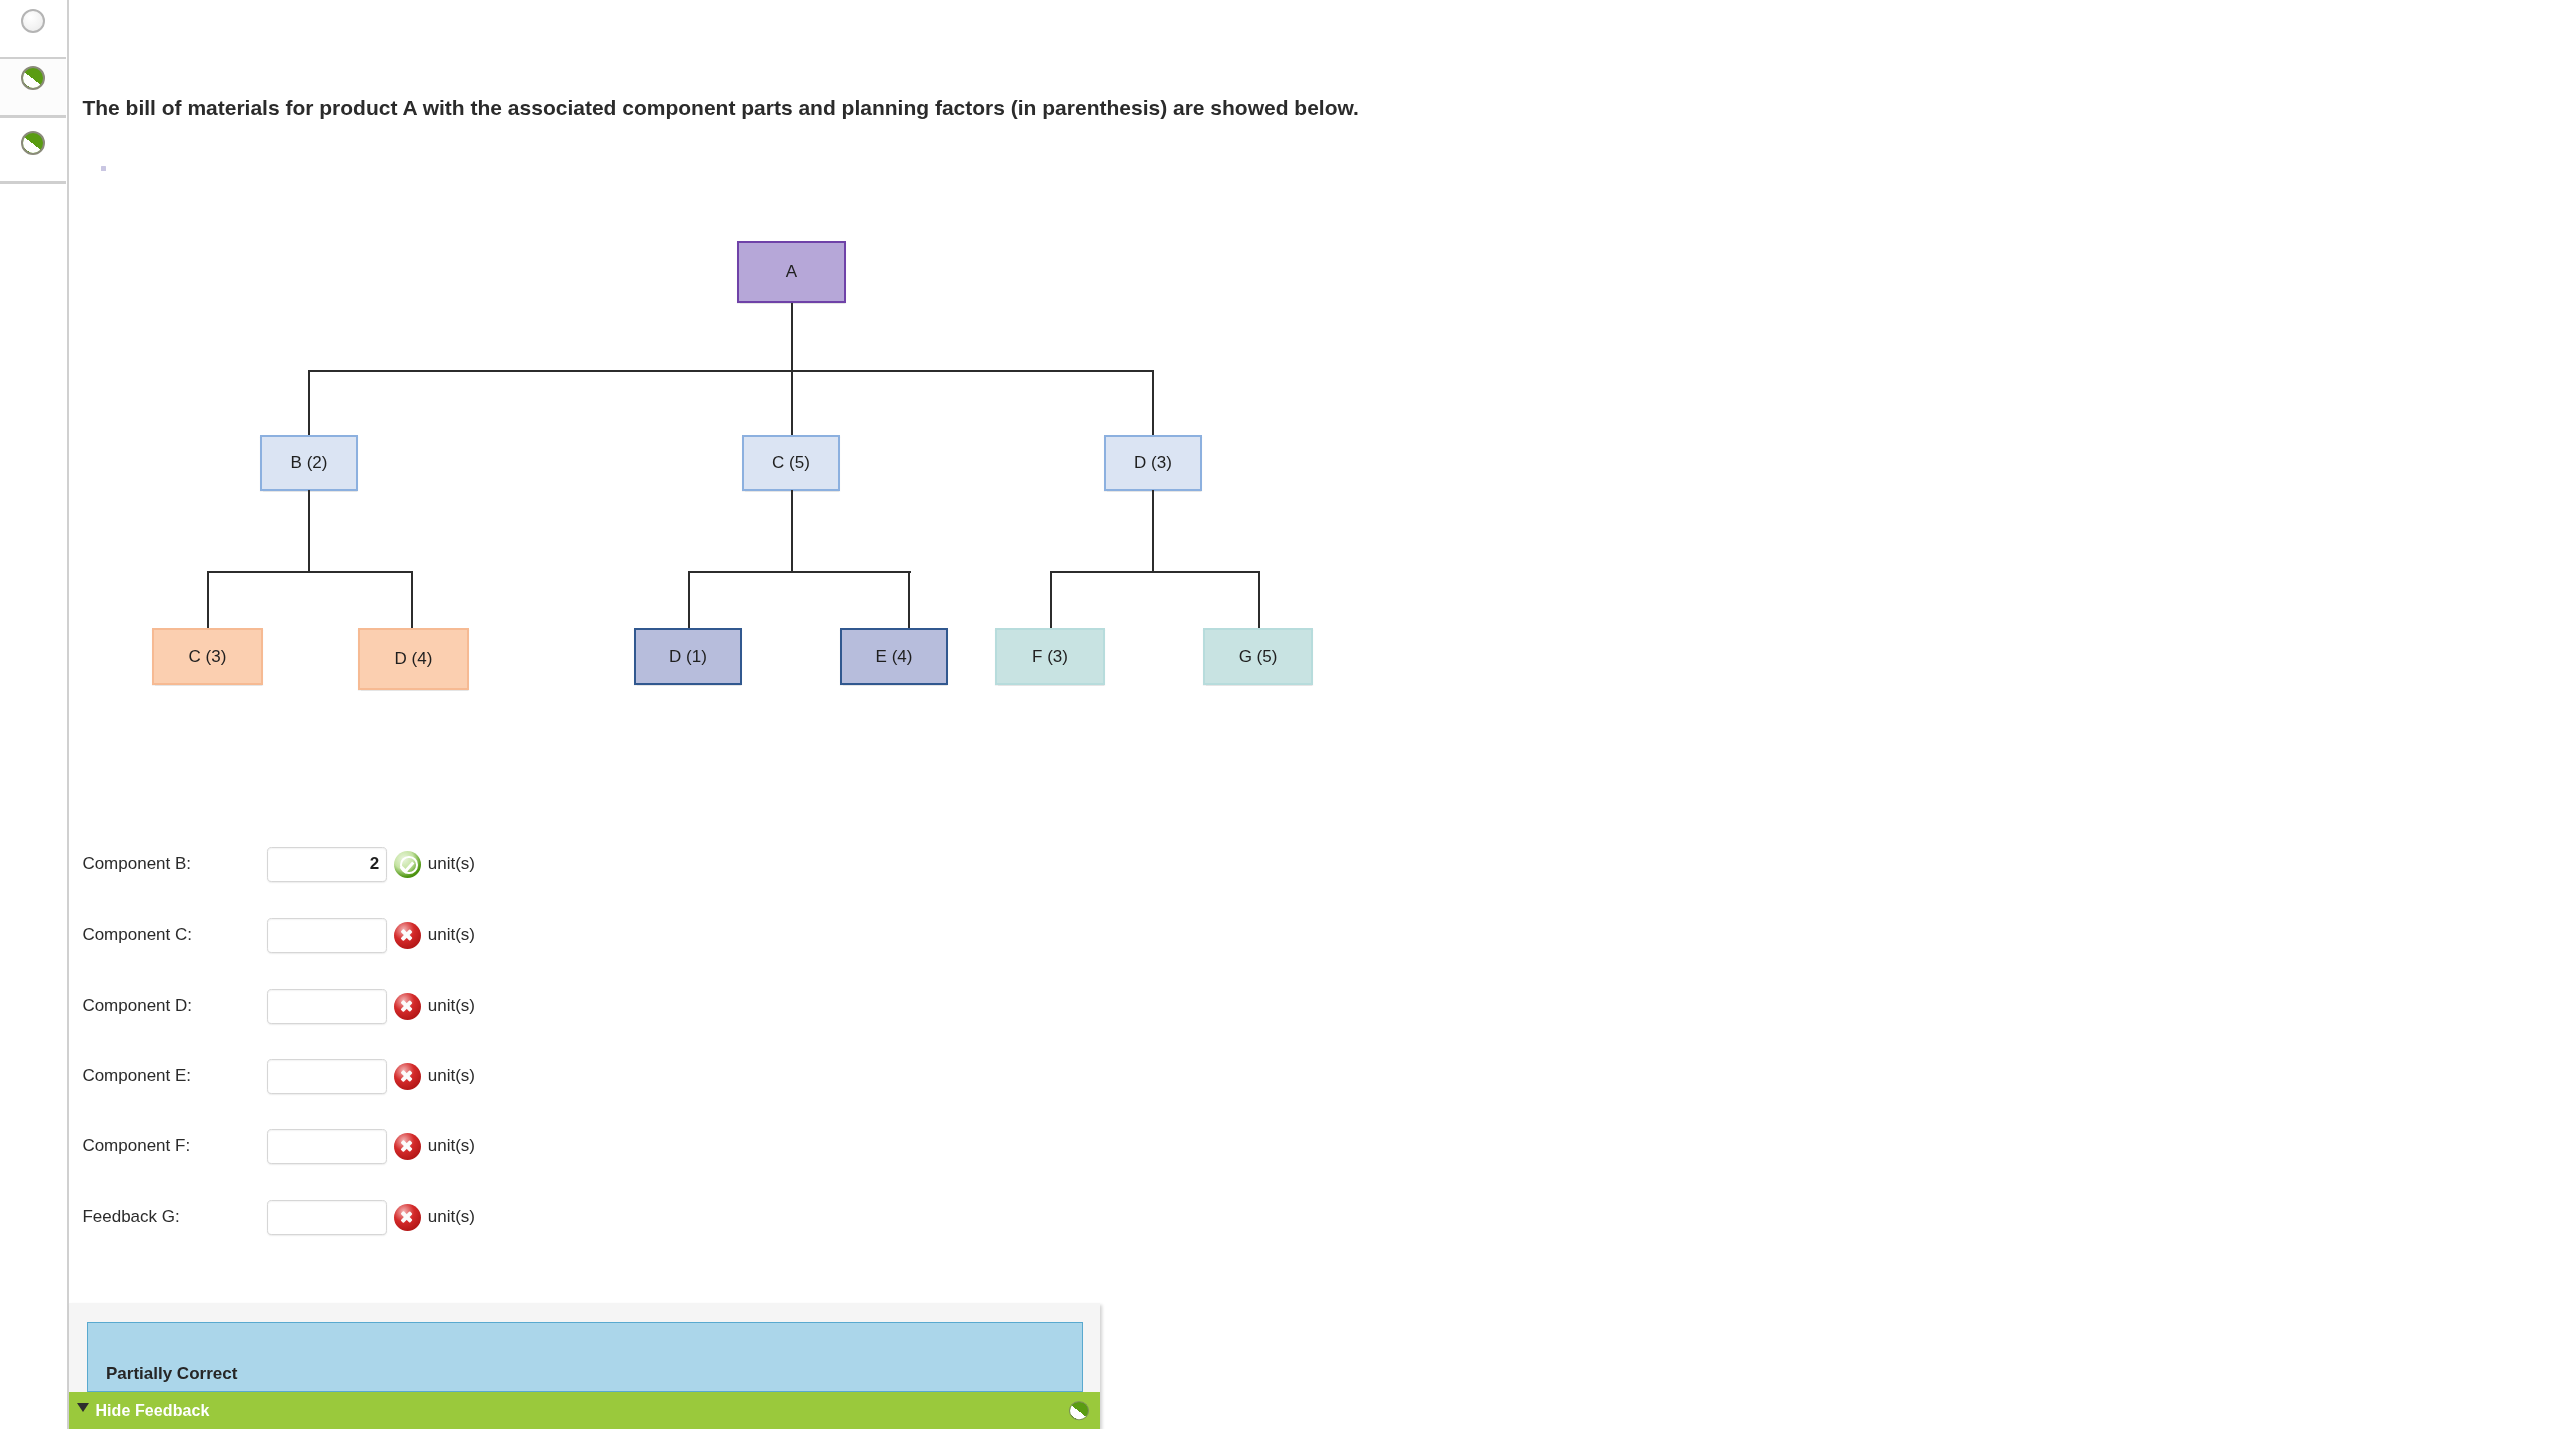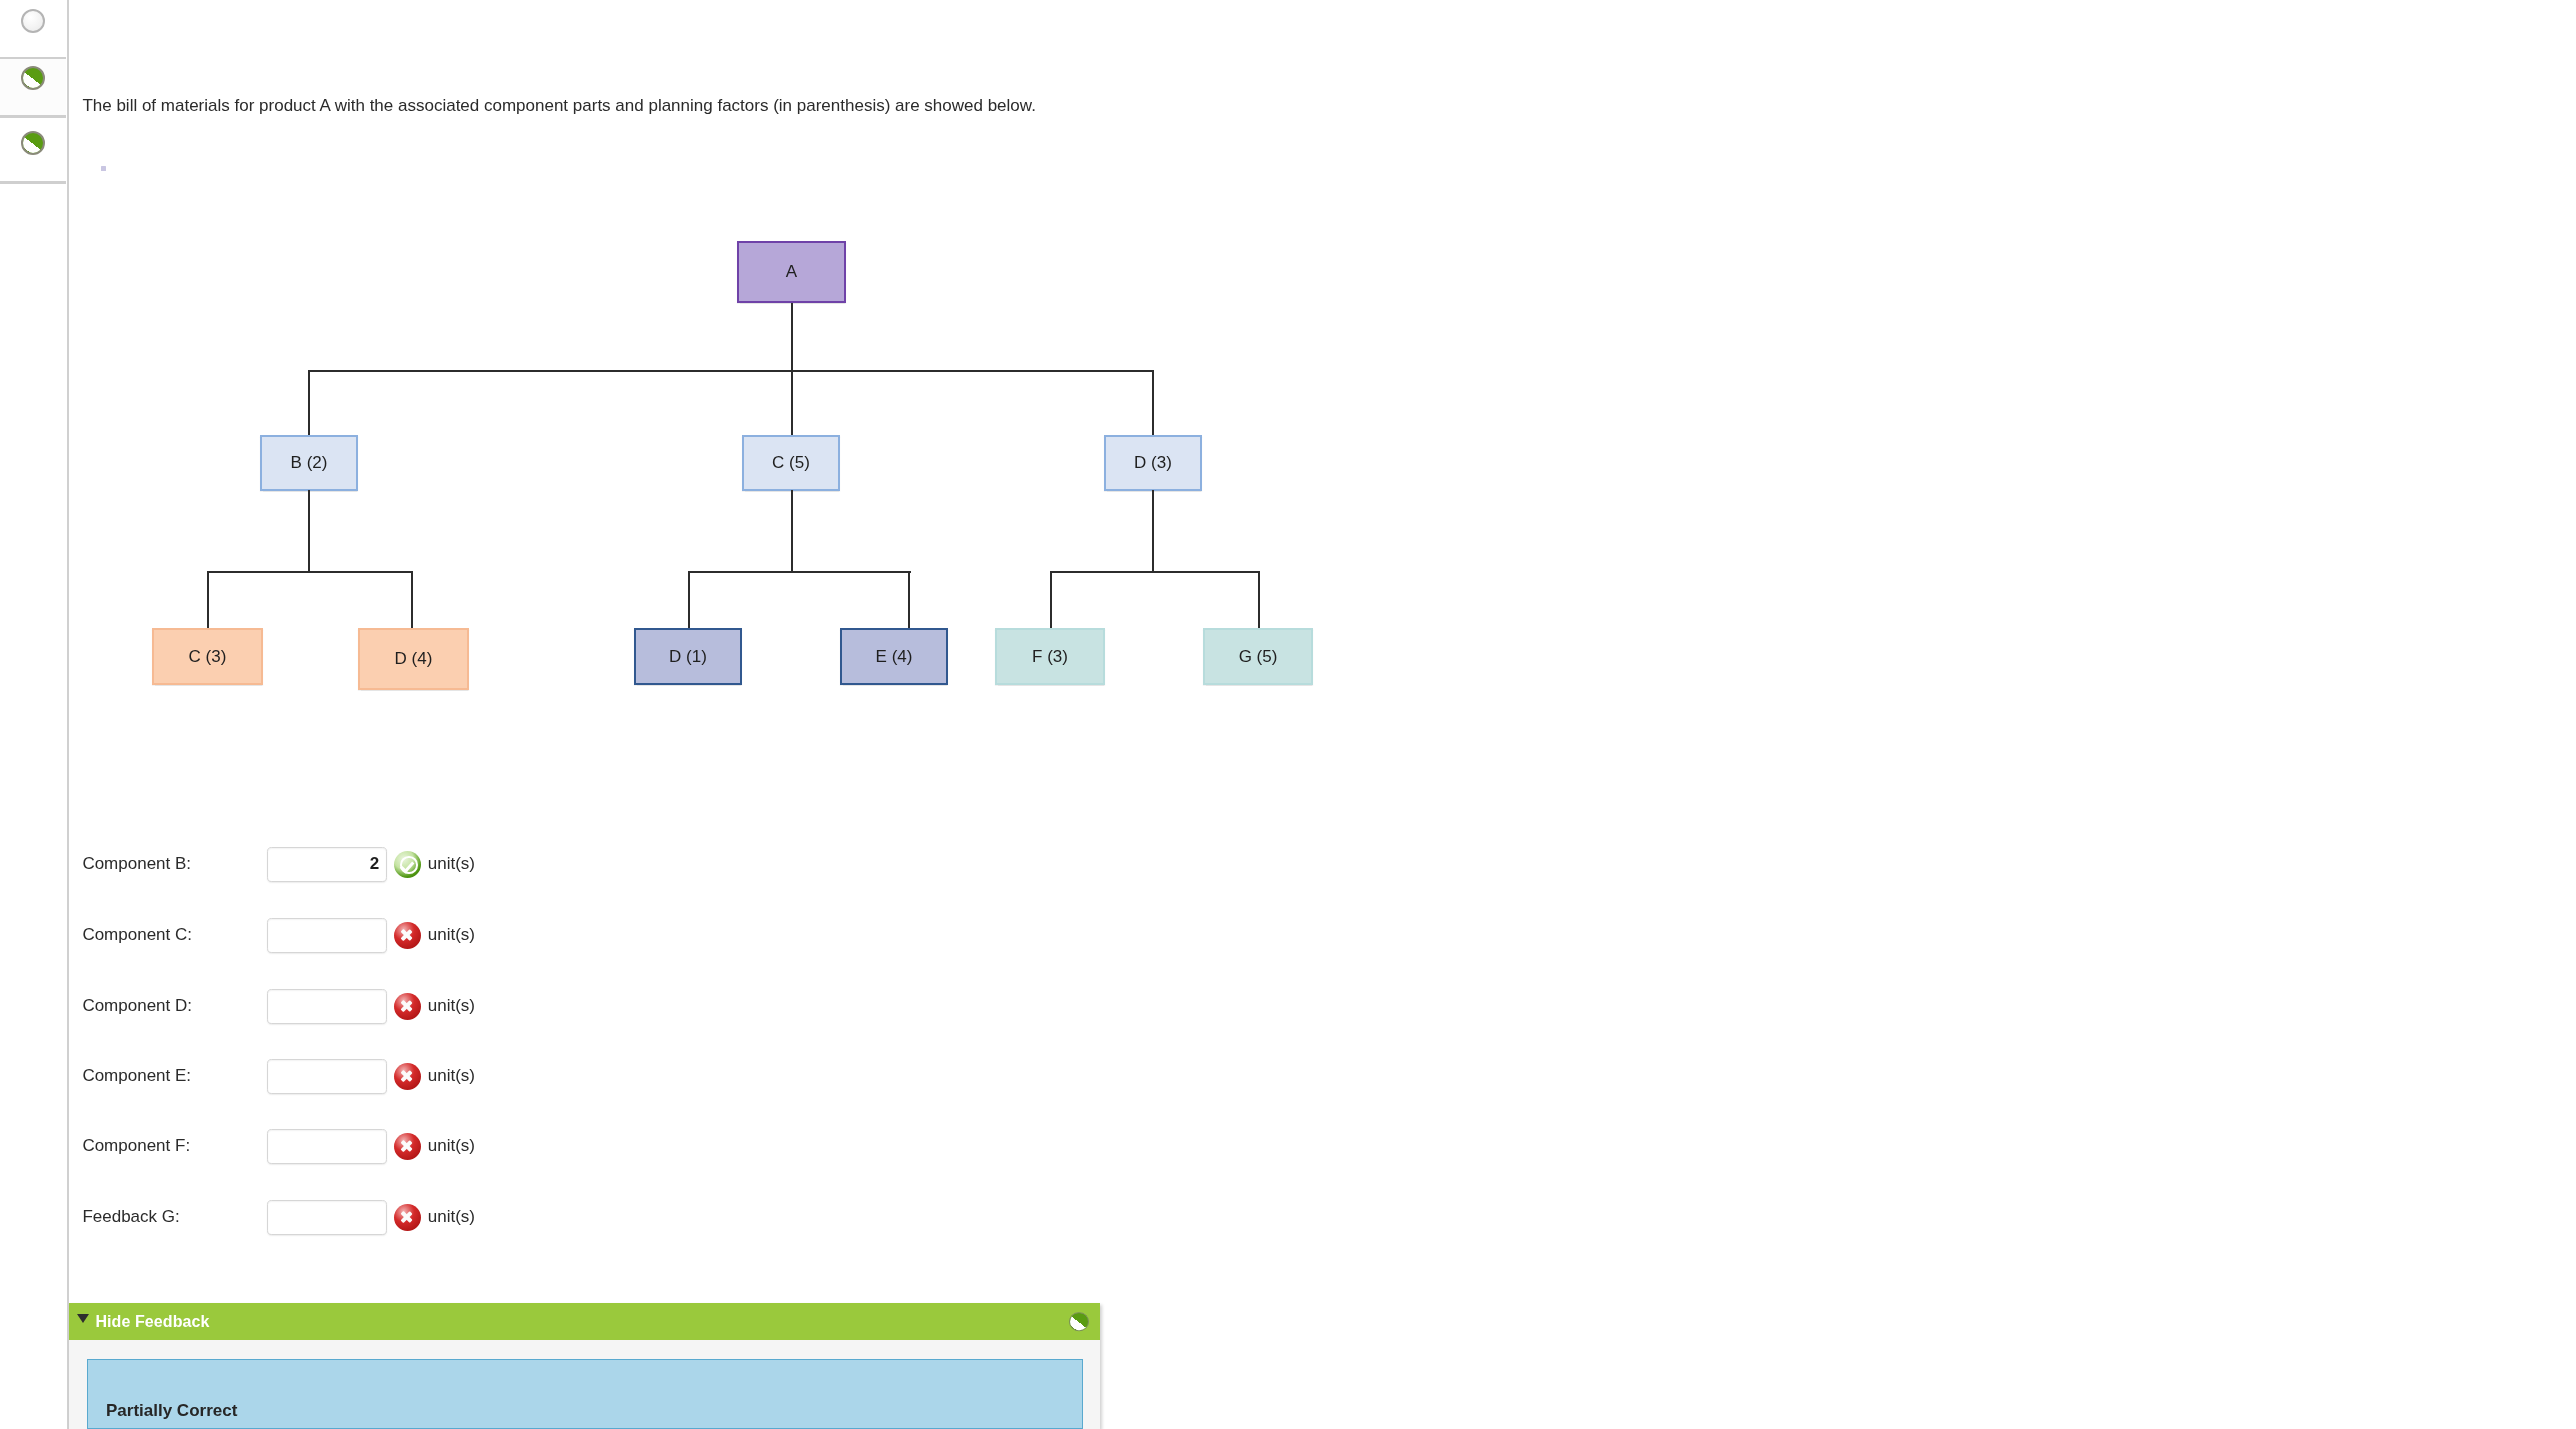--- a/index.html
+++ b/index.html
@@ -47,21 +47,21 @@
     content:"";
     position:absolute; left:-2.1px; top:-2.1px; width:24px; height:24px;
     background: linear-gradient(218deg, rgba(0,0,0,0) 52%, #ffffff 52%, #ffffff 78%, rgba(0,0,0,0) 78%);
   }
 
   
   #content { position:absolute; left:69px; top:0; width:2735px; height:1429px; }
 
   #intro {
     position: absolute; left: 13.4px; top: 96px;
-    font-size: 17px; color: #2b2b2b; white-space: nowrap;
+    font-size: 21px; color: #2b2b2b; white-space: nowrap; font-weight: bold;
   }
 
   #tiny-dot {
     position: absolute; left: 32px; top: 166px;
     width: 4.6px; height: 4.6px; background: #c9c6e2; border-radius: 0.5px;
   }
 
   
   #tree { position: absolute; left: 0; top: 206px; width: 1443px; height: 526px; }
   .node {
@@ -307,27 +307,27 @@
     </div>
 
     <div class="ans-row" style="top:1199px;">
       <span class="ans-label">Feedback G:</span>
       <input class="ans-input" type="text" value="" style="">
       <span class="mark bad"></span>
       <span class="units">unit(s)</span>
     </div>
 
     <div id="feedback">
+      <div id="fb-body">
+        <div id="fb-alert">
+          <span id="fb-alert-text">Partially Correct</span>
+        </div>
+      </div>
       <div id="fb-header">
         <span id="fb-caret"></span>
         <span id="fb-title">Hide Feedback</span>
         <span id="fb-dot"></span>
       </div>
-      <div id="fb-body">
-        <div id="fb-alert">
-          <span id="fb-alert-text">Partially Correct</span>
-        </div>
-      </div>
     </div>
 
   </div>
 </div>
 
 
 </body></html>

